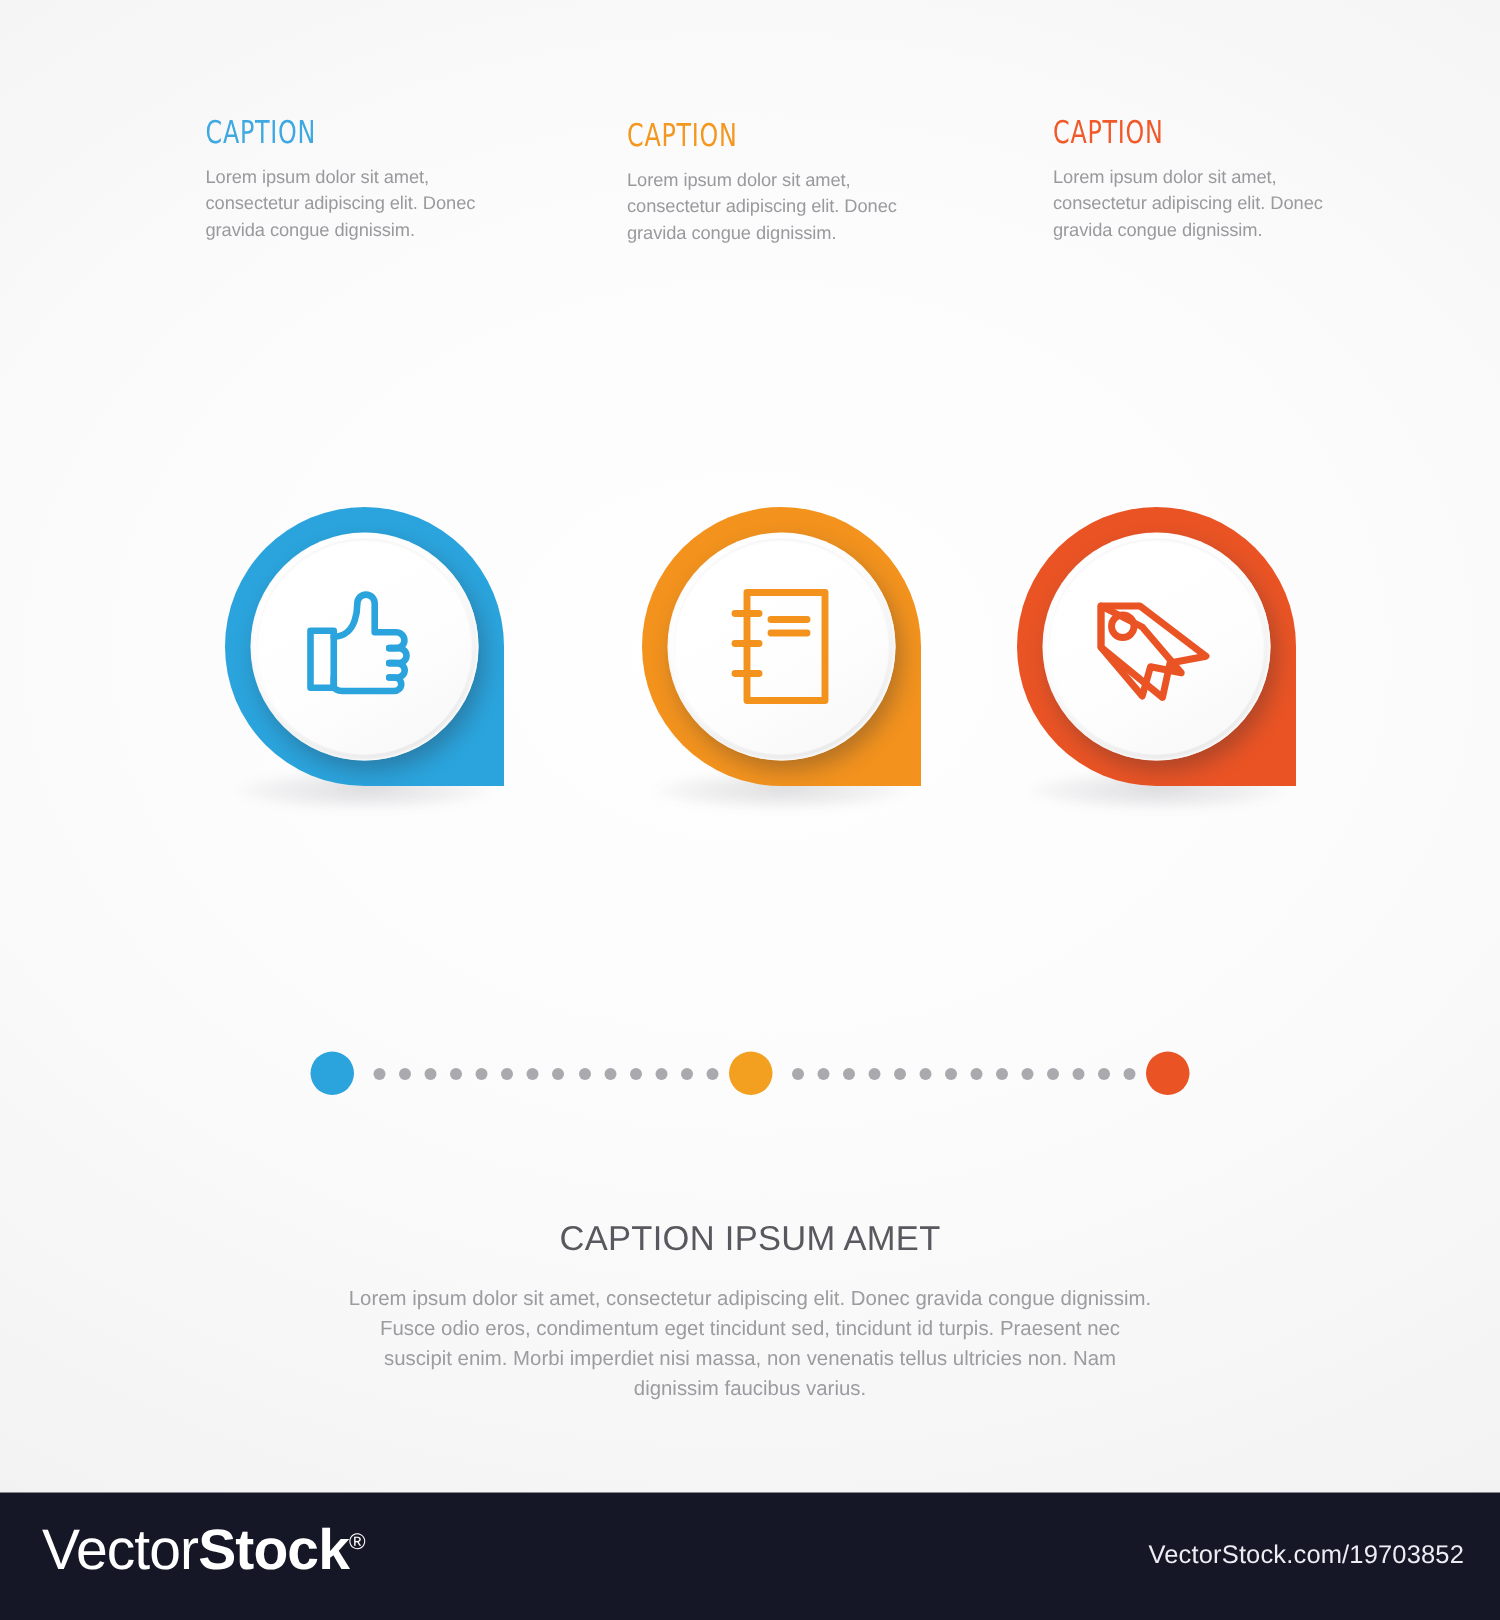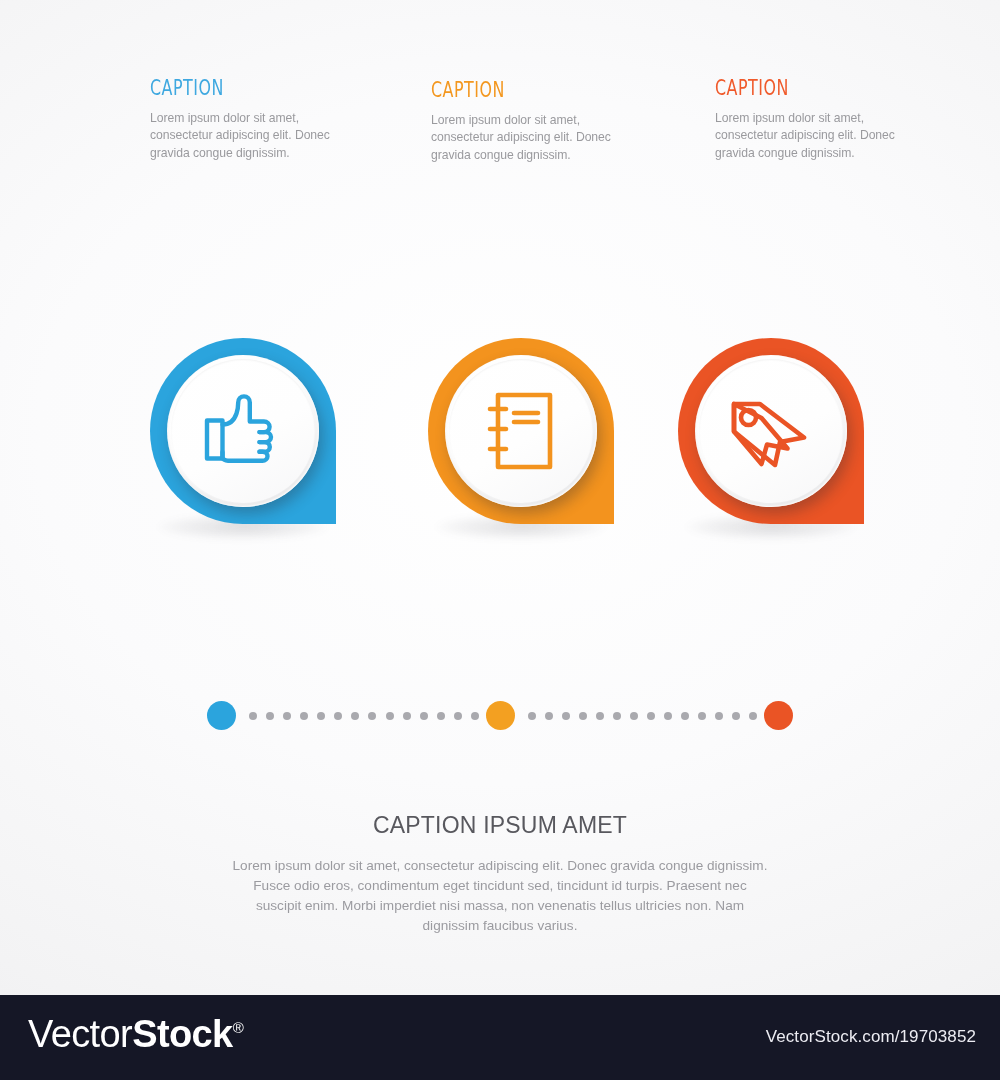--- a/index.html
+++ b/index.html
@@ -21,21 +21,21 @@
     left: 0; top: 0;
     width: 1000px;
     height: 995px;
     background:
       radial-gradient(ellipse 1100px 820px at 50% 44%, #ffffff 0%, #fbfbfc 42%, #f3f3f4 78%, #ededee 100%);
   }
 
   
   .caption-row {
     position: absolute;
-    left: 13px; top: 0;
+    left: 0; top: 0;
     width: 798px;
     height: 180px;
   }
   .caption-col {
     position: absolute;
     top: 78px;
     width: 210px;
   }
   .caption-col.c1 { left: 137px; }
   .caption-col.c2 { left: 418px; top: 80px; }

